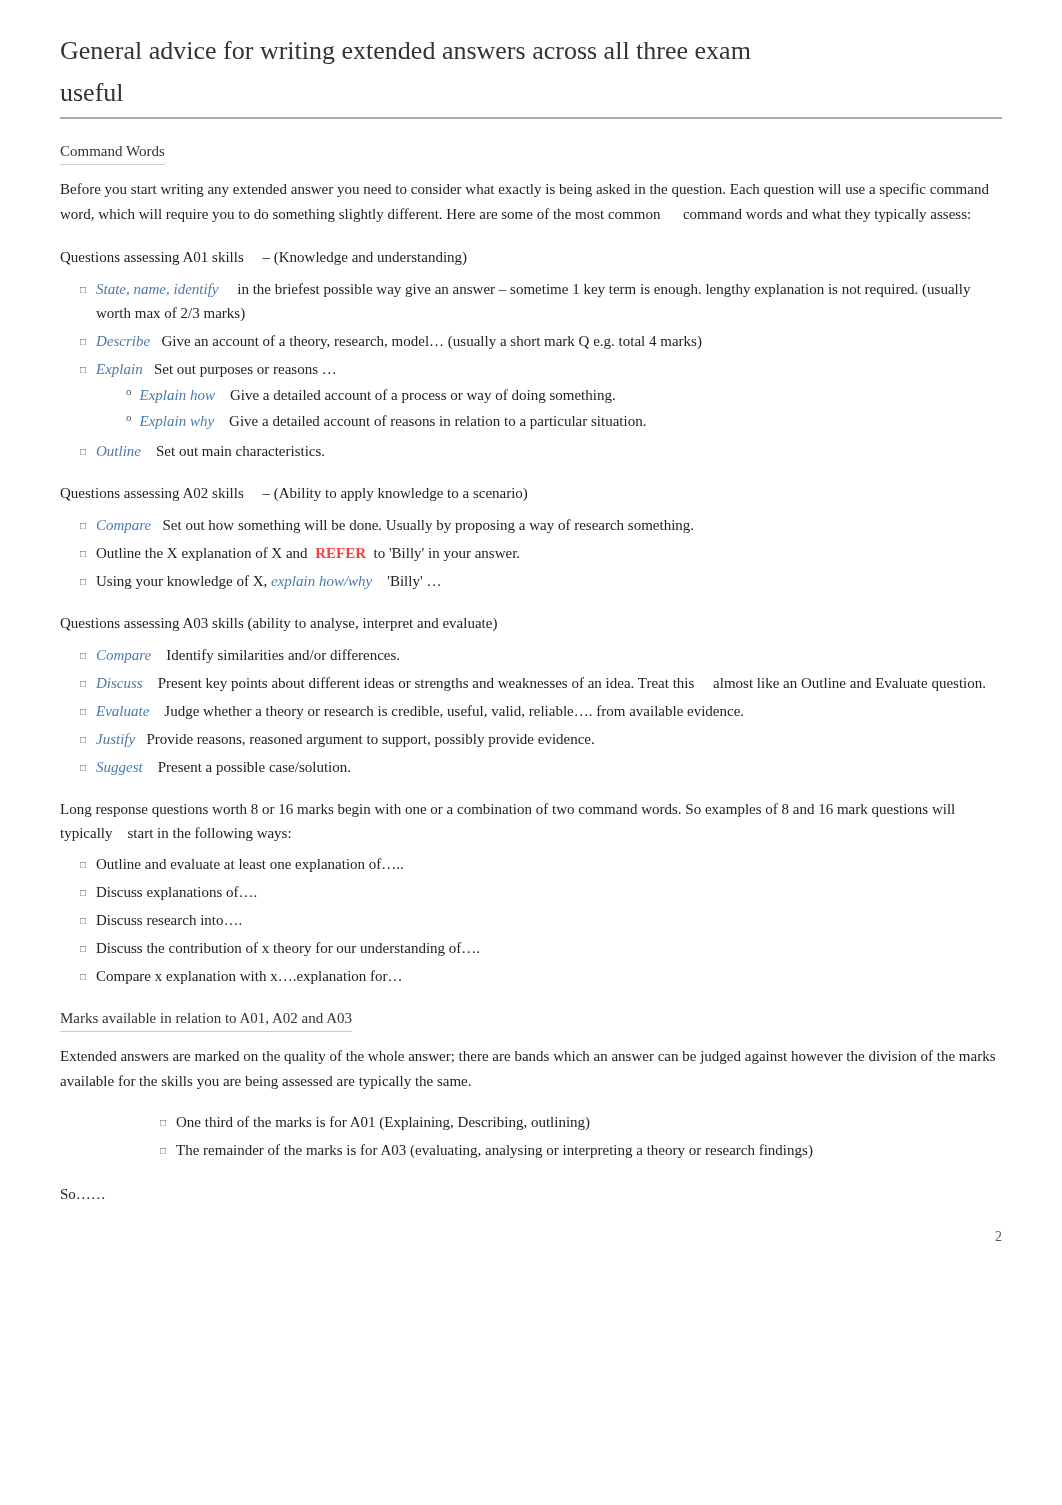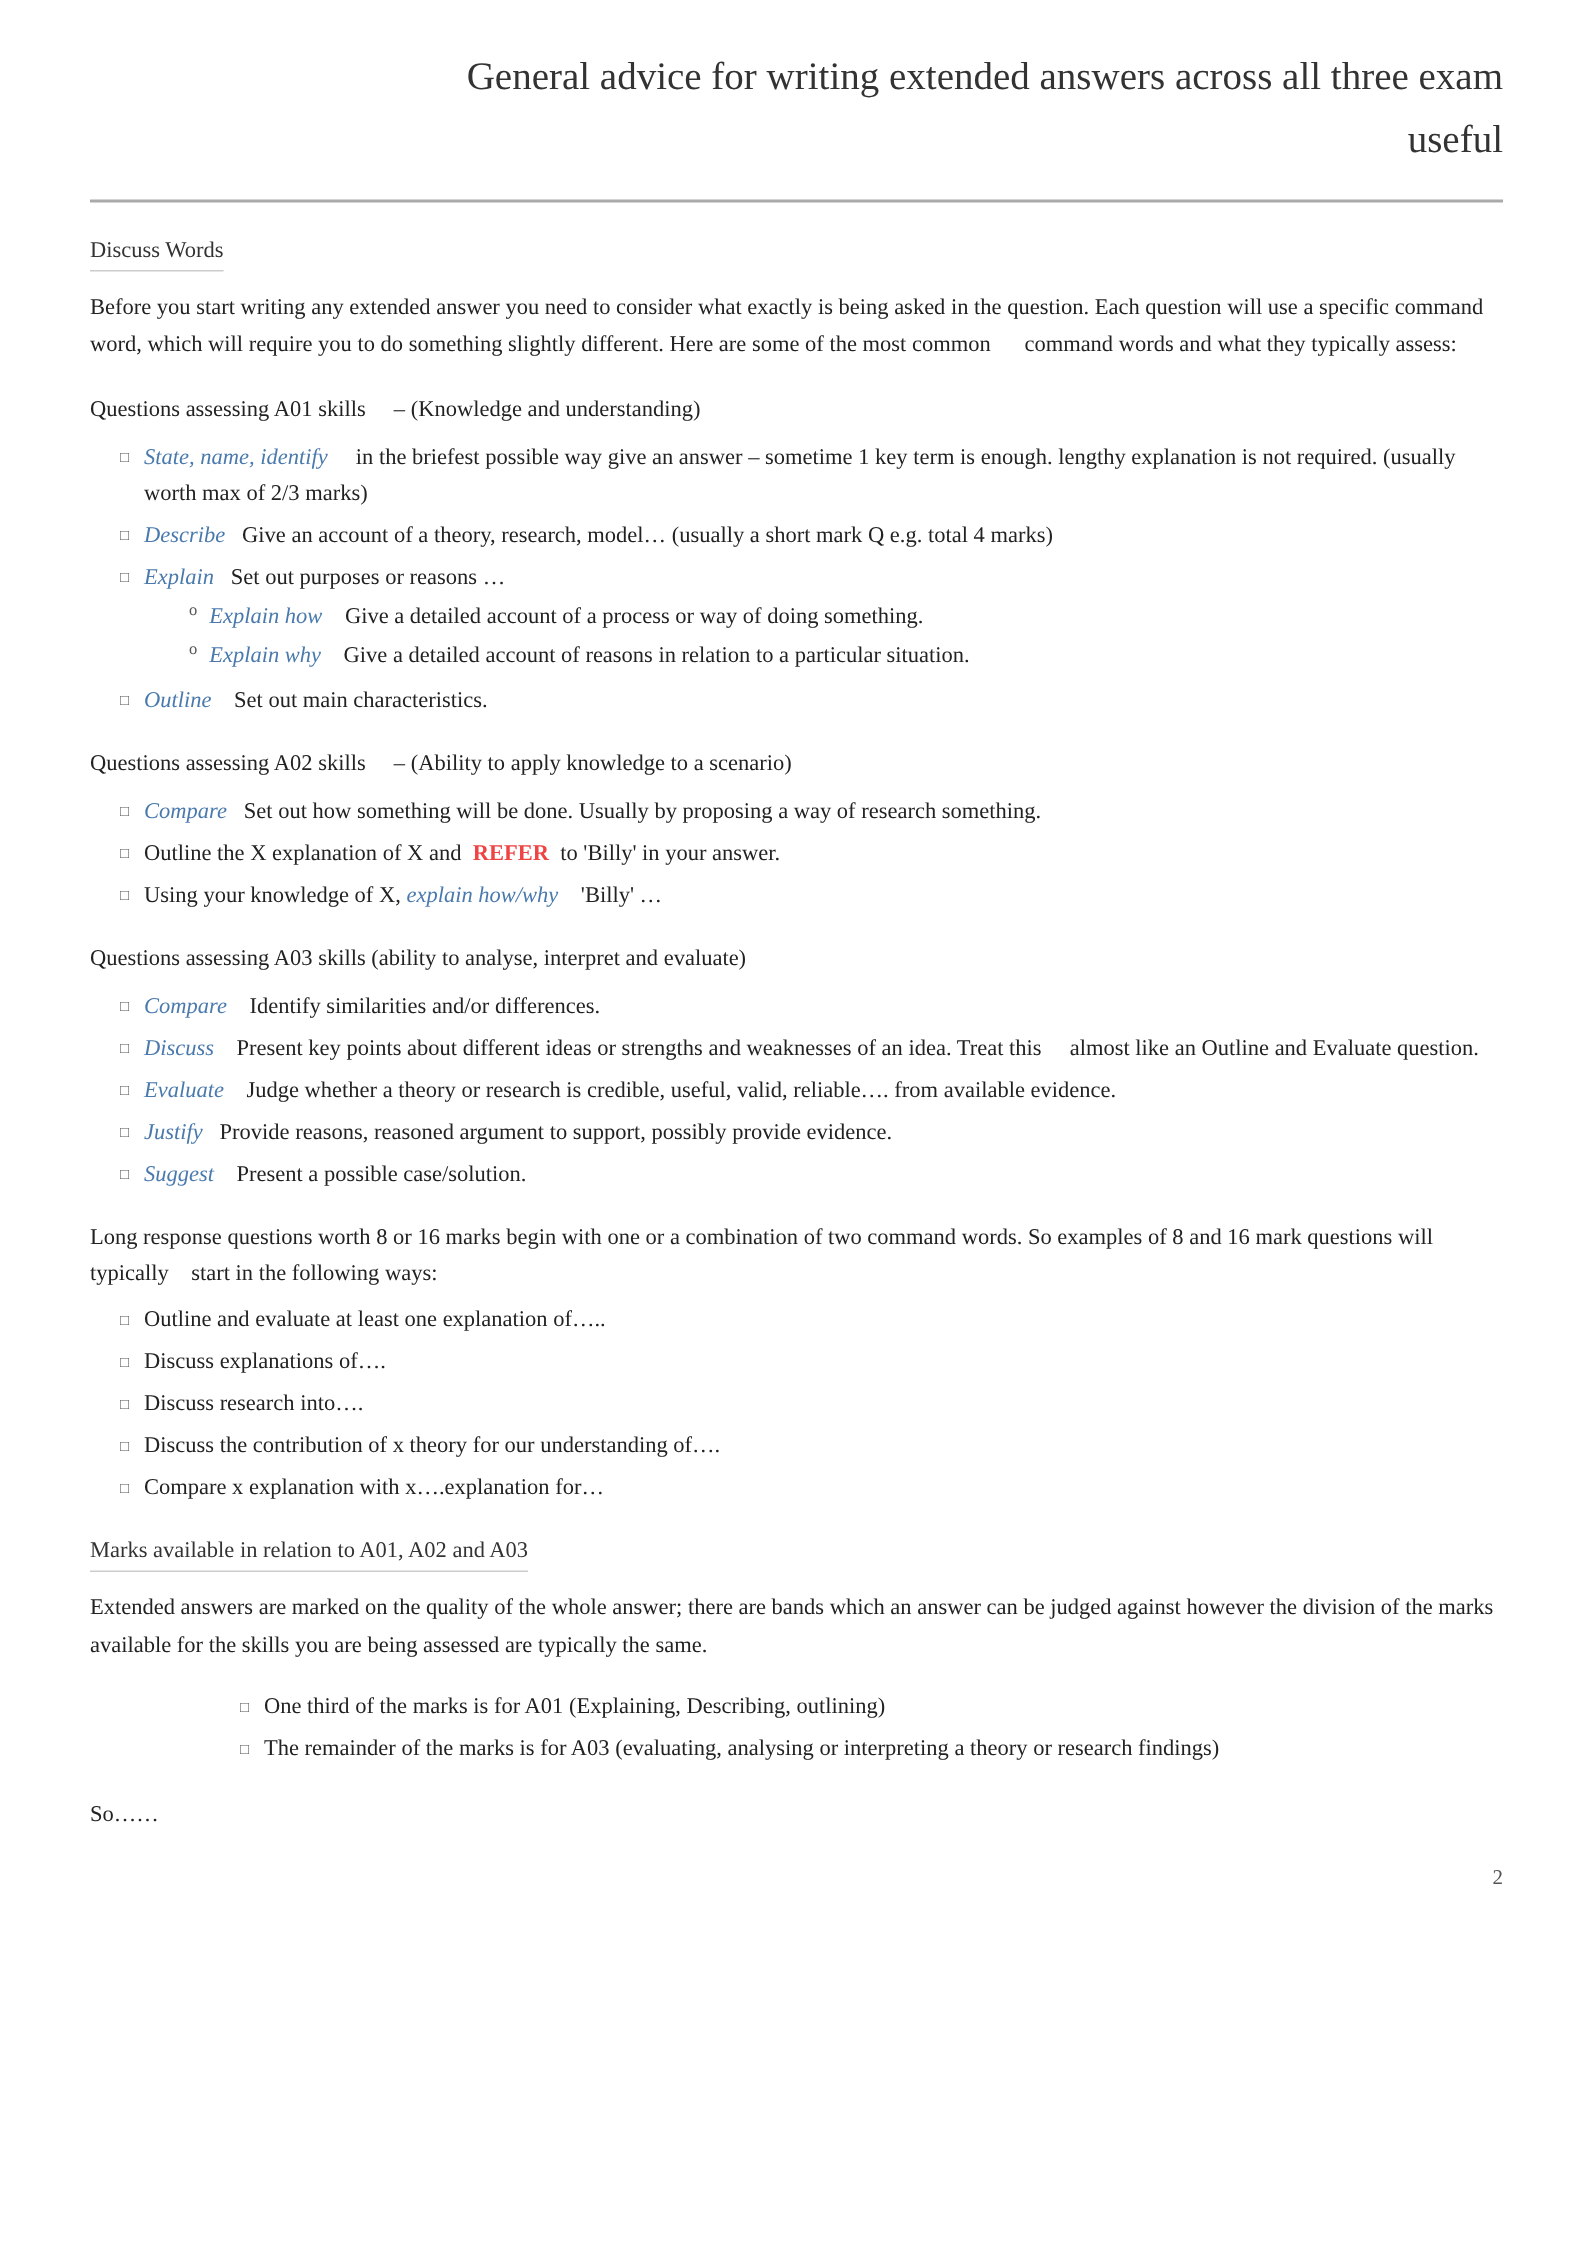--- a/index.html
+++ b/index.html
@@ -6,26 +6,26 @@
     body {
       font-family: Georgia, 'Times New Roman', serif;
       font-size: 15px;
       color: #222;
       background: #fff;
       width: 1062px;
       padding: 30px 60px 60px 60px;
       line-height: 1.6;
     }
     .page-title {
-      text-align: right;
+      text-align: left;
       font-size: 26px;
       font-weight: normal;
       color: #333;
       border-bottom: 2px solid #aaa;
-      padding-bottom: 20px;
+      padding-bottom: 4px;
       margin-bottom: 20px;
     }
     .section-heading {
       font-size: 15px;
       font-weight: normal;
       color: #333;
       border-bottom: 1px solid #ccc;
       display: inline-block;
       padding-bottom: 1px;
       margin-bottom: 12px;
@@ -97,21 +97,21 @@
 </head>
 <body>
 
 <h1 class="page-title">
   <span>General advice for writing extended answers across all three exam</span><br>
   <span>useful</span>
 </h1>
 
 <div class="section-block">
   <div class="section-heading">
-    <span>Discuss Words</span>
+    <span>Command Words</span>
   </div>
   <p class="intro-para">
     Before you start writing any extended answer you need to consider what exactly is being asked in the question. Each question will use a specific command word, which will require you to do something slightly different. Here are some of the  most common &nbsp;&nbsp;&nbsp;&nbsp; command words and what they typically assess:
   </p>
 </div>
 
 <div class="section-block">
   <p class="skills-label">
     <span>Questions assessing A01 skills</span>
     &nbsp;&nbsp;&nbsp;

